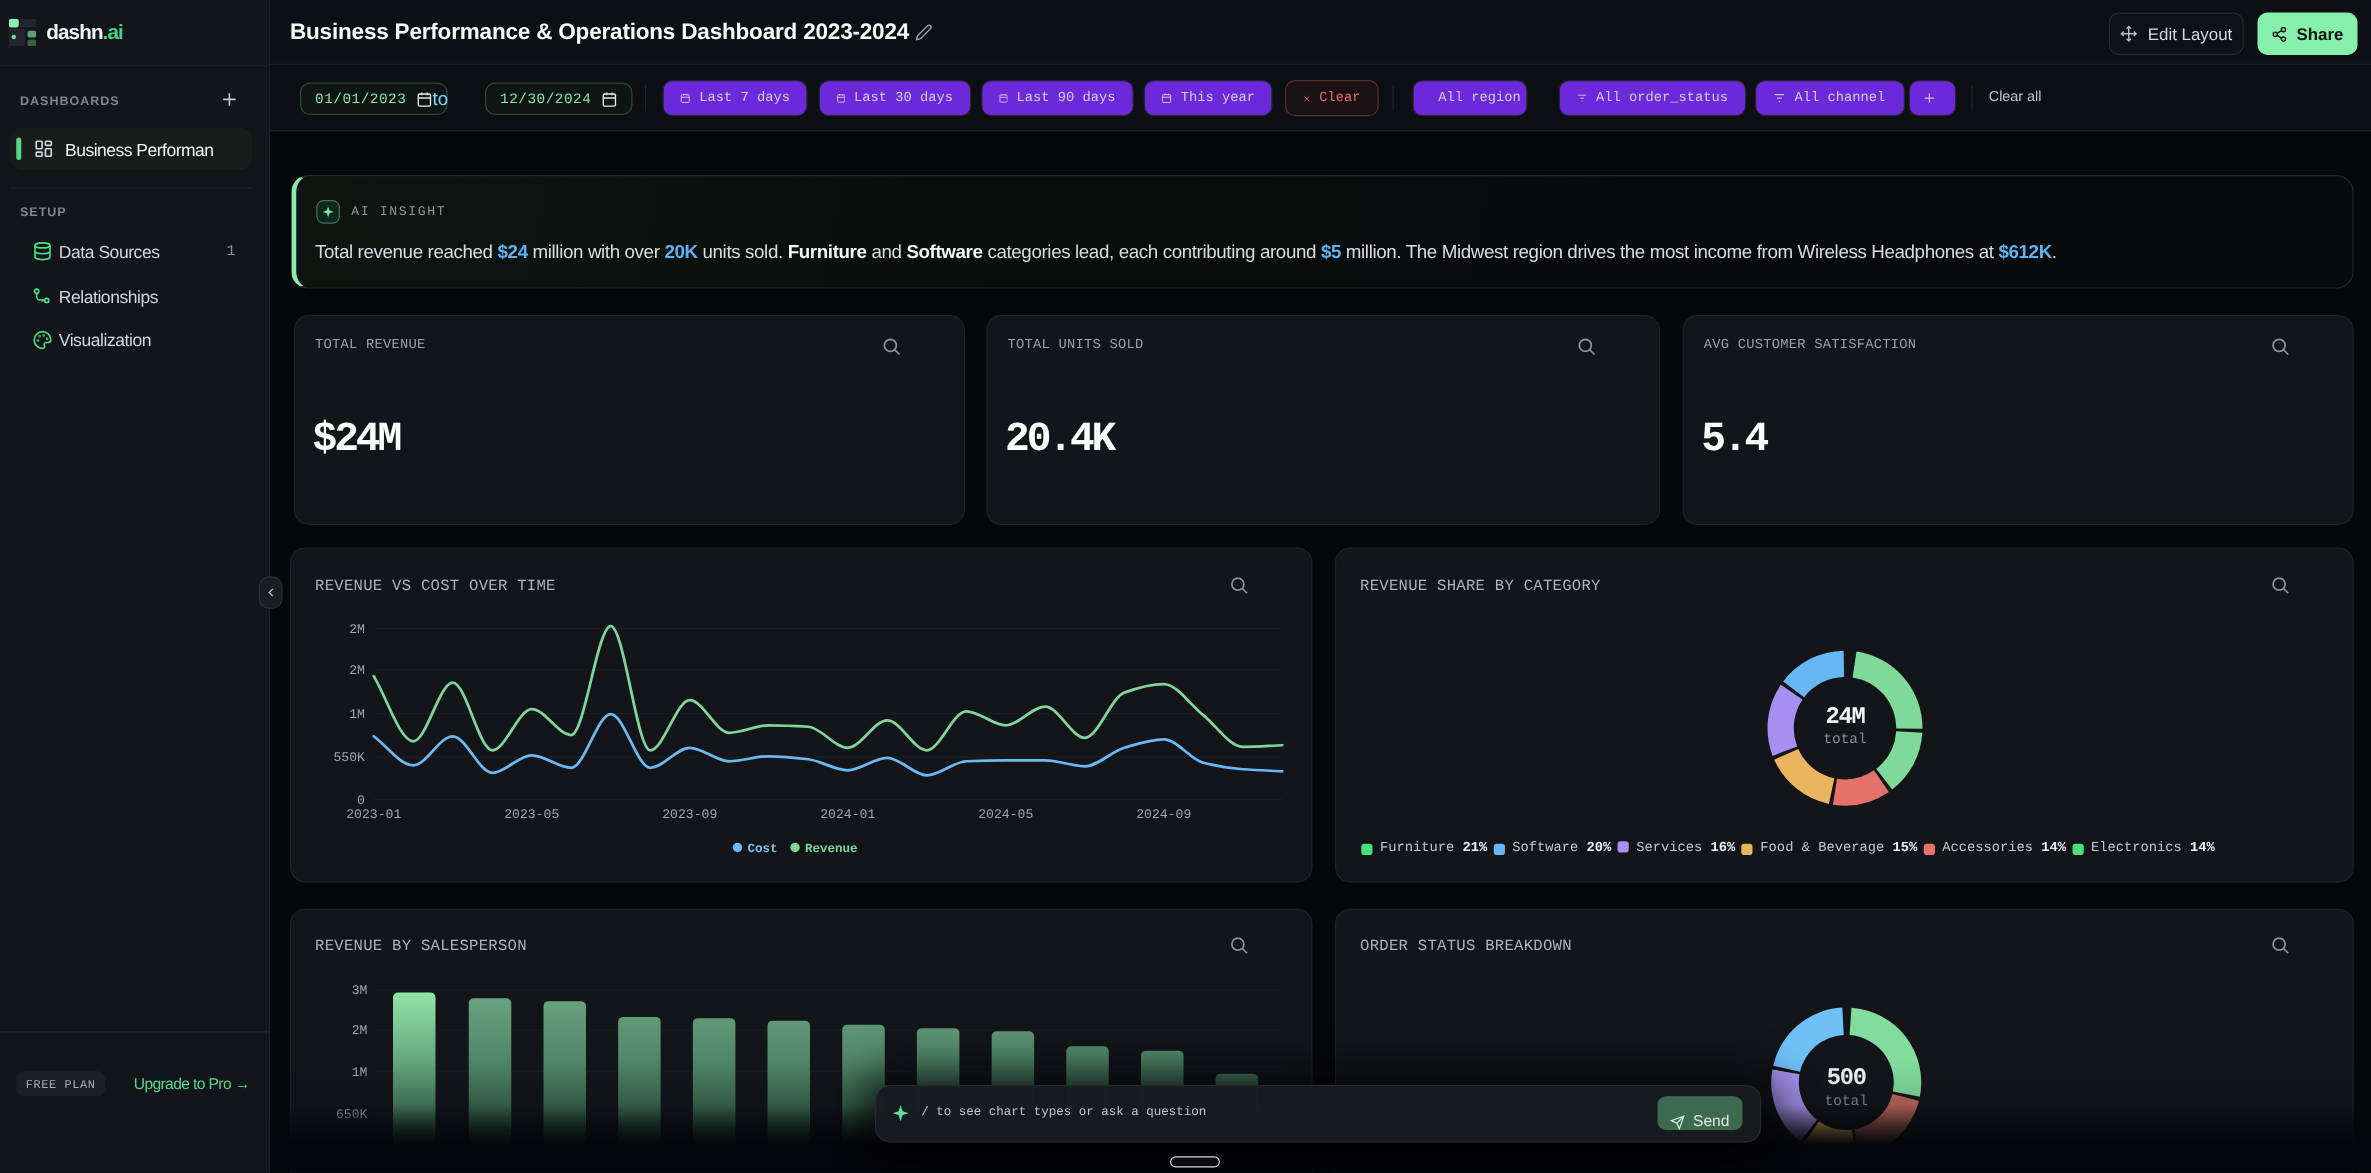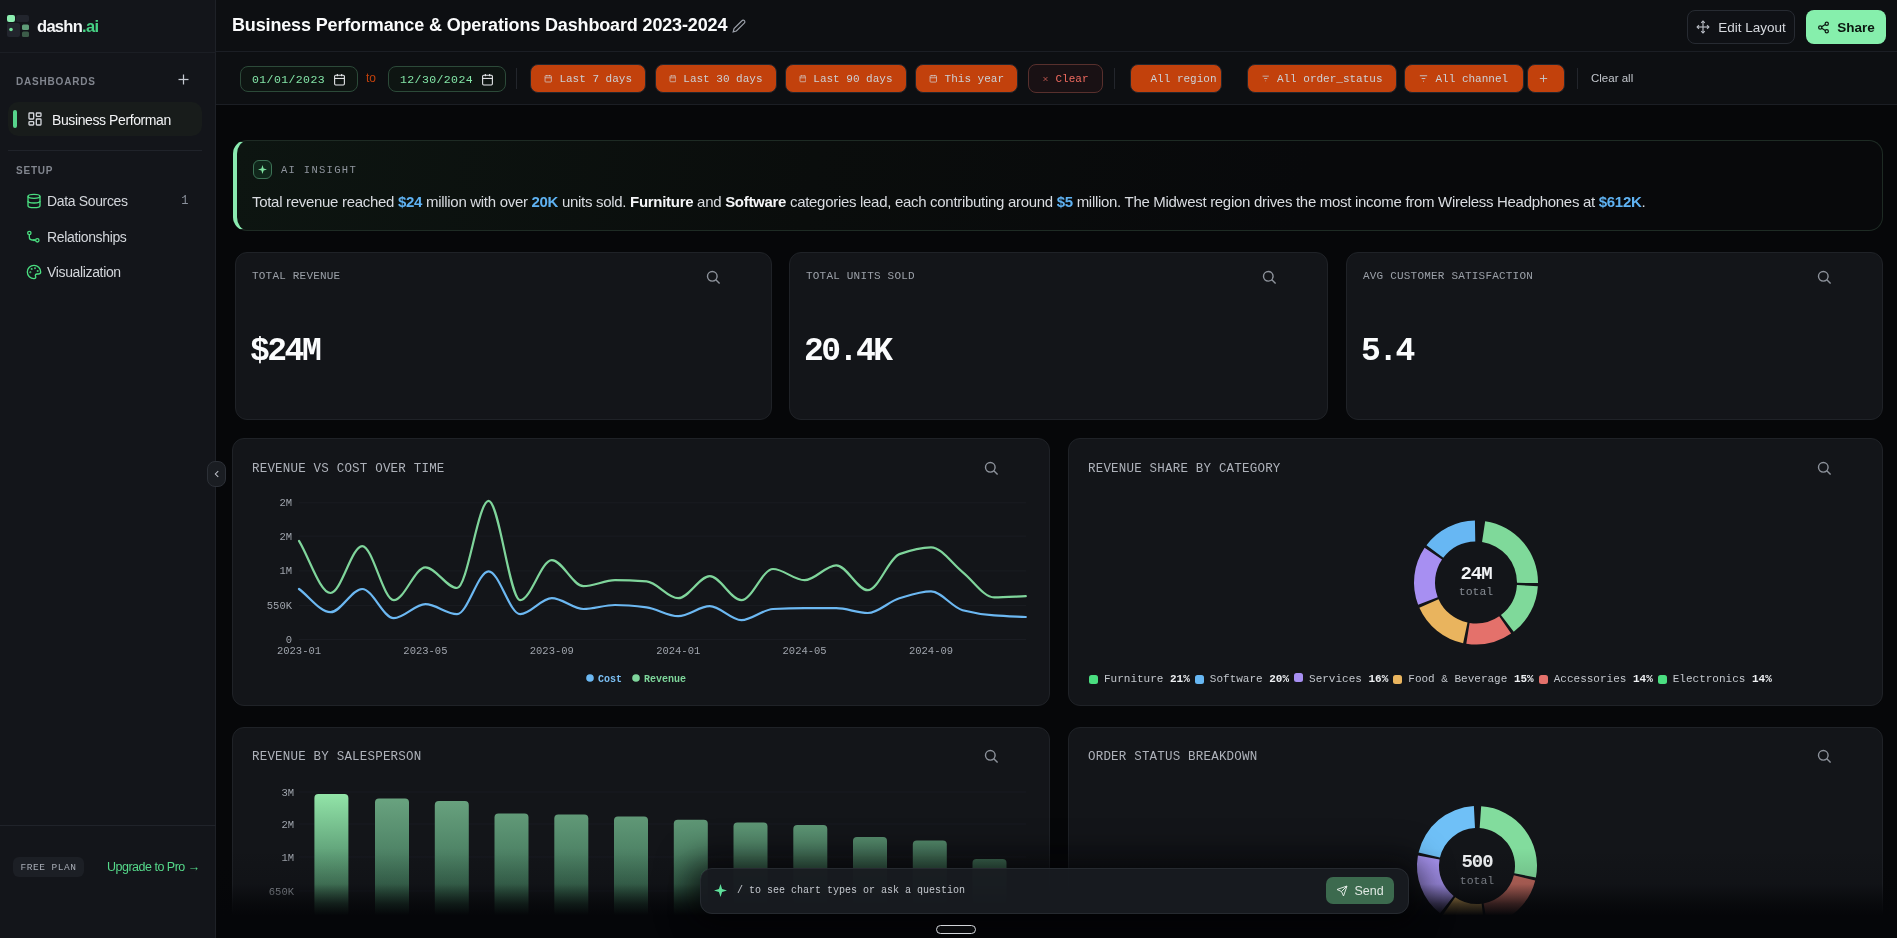--- a/index.html
+++ b/index.html
@@ -2,21 +2,21 @@
 <html><head><meta charset="utf-8"><style>
 *{margin:0;padding:0;box-sizing:border-box}
 html,body{width:1897px;height:938px;overflow:hidden;background:#060709;font-family:"Liberation Sans",sans-serif}
 .abs{position:absolute}
 .mono{font-family:Liberation Mono, monospace}
 .card{position:absolute;background:#131519;border:1px solid #1f2227;border-radius:12px}
 .ctitle{position:absolute;font-family:"Liberation Mono",monospace;font-size:12.5px;letter-spacing:0.2px;color:#aeb2ba}
 .mag{position:absolute;width:15px;height:15px}
 .klabel{position:absolute;font-family:"Liberation Mono",monospace;font-size:11px;letter-spacing:0.2px;color:#9ba0a8}
 .kval{position:absolute;font-family:"Liberation Mono",monospace;font-weight:bold;font-size:33px;letter-spacing:-2.5px;color:#fbfcfd}
-.chip{position:absolute;top:64px;height:29px;background:#c2410c;border:1px solid #23262d;border-radius:8px;display:flex;align-items:center;gap:7px;padding:0 13px;font-family:"Liberation Mono",monospace;font-size:11px;color:#ccd0d6;white-space:nowrap}
+.chip{position:absolute;top:64px;height:29px;background:#6d28d9;border:1px solid #23262d;border-radius:8px;display:flex;align-items:center;gap:7px;padding:0 13px;font-family:"Liberation Mono",monospace;font-size:11px;color:#ccd0d6;white-space:nowrap}
 .navrow{position:absolute;left:26px;width:176px;height:30px;display:flex;align-items:center;gap:5px;font-size:14px;letter-spacing:-0.35px;color:#d3d6db}
 </style></head><body>
 <div class="abs" style="left:216px;top:0;width:1681px;height:105px;background:#0d0f12;border-bottom:1px solid #1b1e24"></div>
 <div class="abs" style="left:216px;top:51px;width:1681px;height:1px;background:#1b1e24"></div>
 <div class="abs" style="left:232px;top:15px;font-size:18px;font-weight:bold;letter-spacing:-0.15px;color:#fafbfc">Business Performance &amp; Operations Dashboard 2023-2024</div>
 <svg class="abs" style="left:732px;top:19px" width="14" height="14" viewBox="0 0 24 24" fill="none" stroke="#9ca1aa" stroke-width="2">
     <path d="M17 3a2.85 2.83 0 1 1 4 4L7.5 20.5 2 22l1.5-5.5Z"></path>
   </svg>
 <div class="abs" style="left:1687px;top:10px;width:108px;height:34px;border:1px solid #272b32;border-radius:8px;background:#0f1115;display:flex;align-items:center;justify-content:center;gap:8px;font-size:13.5px;color:#d6d9de"><svg width="14" height="14" viewBox="0 0 24 24" fill="none" stroke="#b8bcc4" stroke-width="2">
       <polyline points="5 9 2 12 5 15"></polyline>
@@ -35,21 +35,21 @@
     </svg>Share</div>
 <div class="abs mono" style="left:240px;top:66px;width:118px;height:26px;border:1px solid #2c4a39;border-radius:8px;background:#0e1512;display:flex;align-items:center;justify-content:space-between;padding:0 11px;font-size:11.5px;letter-spacing:0.4px;color:#82e4a6">
     <span>01/01/2023</span>
     <svg width="13" height="13" viewBox="0 0 24 24" fill="none" stroke="#e8eaed" stroke-width="2">
       <rect x="3" y="4" width="18" height="18" rx="2"></rect>
       <line x1="16" y1="2" x2="16" y2="6"></line>
       <line x1="8" y1="2" x2="8" y2="6"></line>
       <line x1="3" y1="10" x2="21" y2="10"></line>
     </svg>
   </div>
-<div class="abs" style="left:366px;top:71px;font-size:12px;color:#c2410c">to</div>
+<div class="abs" style="left:346px;top:71px;font-size:15px;color:#7dd3fc">to</div>
 <div class="abs mono" style="left:388px;top:66px;width:118px;height:26px;border:1px solid #2c4a39;border-radius:8px;background:#0e1512;display:flex;align-items:center;justify-content:space-between;padding:0 11px;font-size:11.5px;letter-spacing:0.4px;color:#82e4a6">
     <span>12/30/2024</span>
     <svg width="13" height="13" viewBox="0 0 24 24" fill="none" stroke="#e8eaed" stroke-width="2">
       <rect x="3" y="4" width="18" height="18" rx="2"></rect>
       <line x1="16" y1="2" x2="16" y2="6"></line>
       <line x1="8" y1="2" x2="8" y2="6"></line>
       <line x1="3" y1="10" x2="21" y2="10"></line>
     </svg>
   </div>
 <div class="abs" style="left:516px;top:68px;width:1px;height:21px;background:#23262c"></div>
@@ -323,16 +323,16 @@
     <svg width="10" height="10" viewBox="0 0 24 24" fill="none" stroke="#c0c4cc" stroke-width="2.5">
       <polyline points="15 5 8 12 15 19"></polyline>
     </svg>
   </div>
 <div class="abs" style="left:217px;top:848px;width:1680px;height:90px;pointer-events:none;background:linear-gradient(to bottom, rgba(5,6,9,0) 0%, rgba(5,6,9,0.15) 40%, rgba(5,6,9,0.75) 62%, rgba(5,6,9,1) 75%)"></div>
 <div class="abs" style="left:700px;top:868px;width:709px;height:46px;background:rgba(24,27,32,0.97);border:1px solid #262a30;border-radius:12px;box-shadow:0 0 30px 14px rgba(3,4,6,0.5), 0 10px 28px rgba(0,0,0,0.55)"></div>
 <svg class="abs" style="left:714px;top:884px" width="13" height="13" viewBox="0 0 14 14" fill="#5fe09a">
     <path d="M7 0 L8.7 5.3 L14 7 L8.7 8.7 L7 14 L5.3 8.7 L0 7 L5.3 5.3 Z"></path>
   </svg>
 <div class="abs mono" style="left:737px;top:885px;font-size:10px;color:#c3c7cd">/ to see chart types or ask a question</div>
-<div class="abs" style="left:1326px;top:877px;width:68px;height:27px;background:#3c6a4e;border-radius:7px;display:flex;align-items:center;justify-content:center;gap:6px;font-size:12.5px;color:#dfe8e2"><svg width="12" height="12" viewBox="0 0 24 24" fill="none" stroke="#dfe8e2" stroke-width="2">
+<div class="abs" style="left:1326px;top:877px;width:68px;height:27px;background:#3c6a4e;border-radius:7px;display:flex;align-items:flex-end;justify-content:center;gap:6px;font-size:12.5px;color:#dfe8e2"><svg width="12" height="12" viewBox="0 0 24 24" fill="none" stroke="#dfe8e2" stroke-width="2">
       <path d="M22 2 11 13"></path>
       <path d="M22 2 15 22 11 13 2 9 22 2Z"></path>
     </svg>Send</div>
 <div class="abs" style="left:936px;top:925px;width:40px;height:9px;border:1.5px solid #d2d5d9;border-radius:5px;background:#0a0b0d"></div>
 </body></html>

